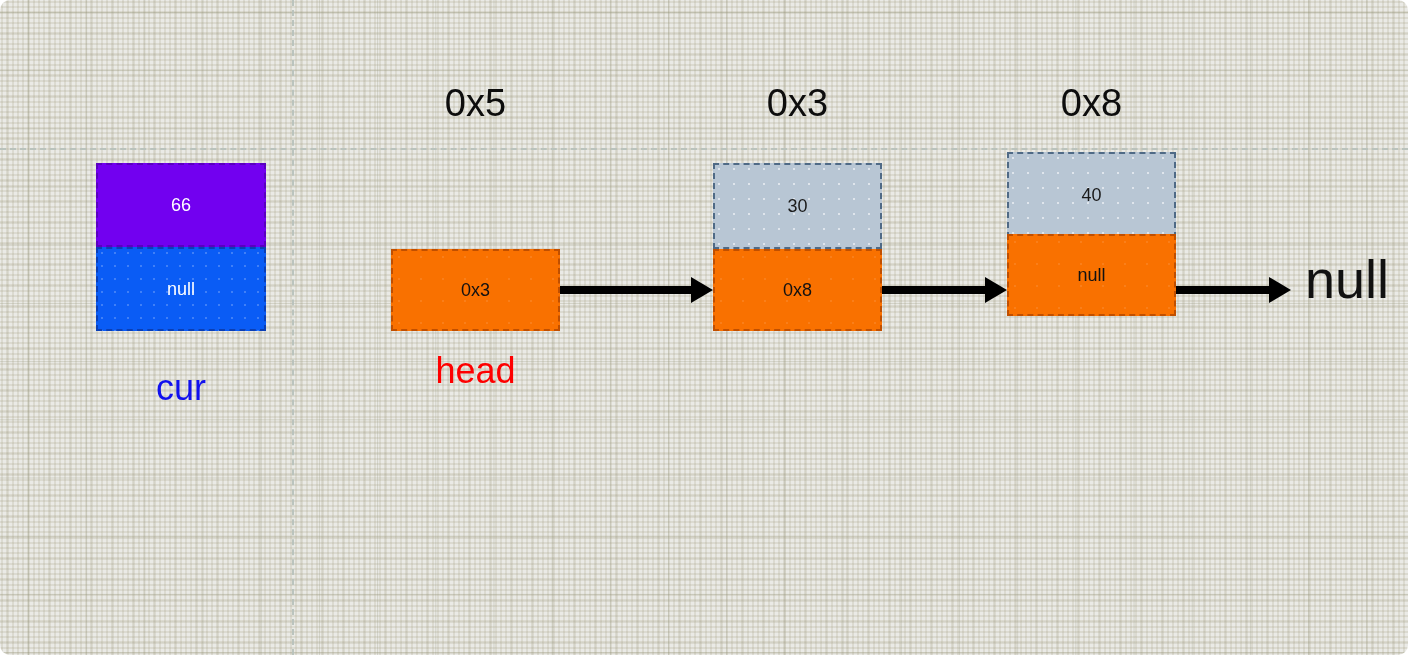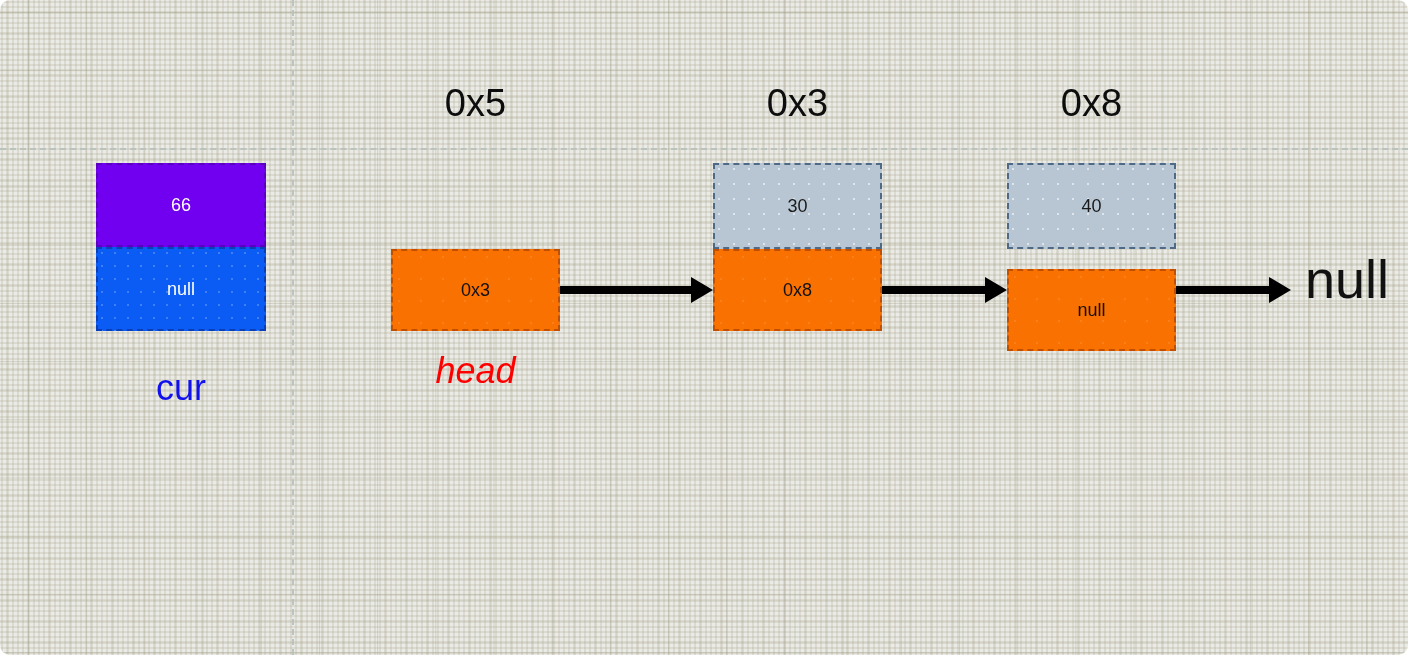--- a/index.html
+++ b/index.html
@@ -121,21 +121,21 @@
 
   
   .ptr-label {
     position: absolute;
     text-align: center;
     font-size: 36px;
     line-height: 1;
     white-space: nowrap;
   }
   .ptr-cur  { color: #1111ee; }
-  .ptr-head { color: #fe0000; font-style: italic; }
+  .ptr-head { color: #fe0000; }
 
   
   .arrow {
     position: absolute;
     height: 0;
   }
   .arrow .shaft {
     position: absolute;
     left: 0;
     top: -4px;
@@ -193,21 +193,21 @@
     <div class="cell cell-top ll-data" style="height:86px;">30</div>
     <div class="cell cell-bottom ll-next" style="height:82px;">0x8</div>
   </div>
 
   <div class="arrow" style="left:882px; top:290px; width:125px;">
     <div class="shaft" style="width:105px;"></div>
     <div class="head" style="left:103px;"></div>
   </div>
 
   <div class="addr" style="left:1007px; top:84px; width:169px;">0x8</div>
-  <div class="node" style="left:1007px; top:163px; width:169px; height:188px;padding-left:36px;">
+  <div class="node" style="left:1007px; top:152px; width:169px; height:164px;padding-left:36px;">
     <div class="cell cell-top ll-data" style="height:86px;">40</div>
     <div class="cell cell-bottom ll-next" style="height:82px;">null</div>
   </div>
 
   <div class="arrow" style="left:1176px; top:290px; width:115px;">
     <div class="shaft" style="width:95px;"></div>
     <div class="head" style="left:93px;"></div>
   </div>
 
   <div class="term-null" style="left:1305px; top:252px;">null</div>

